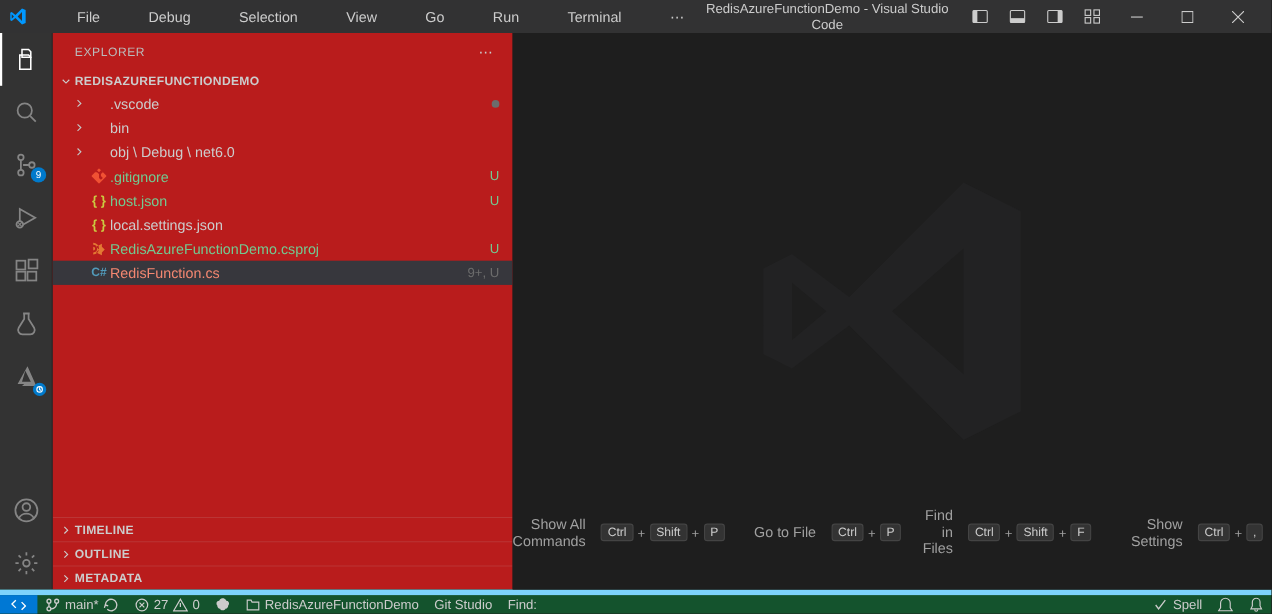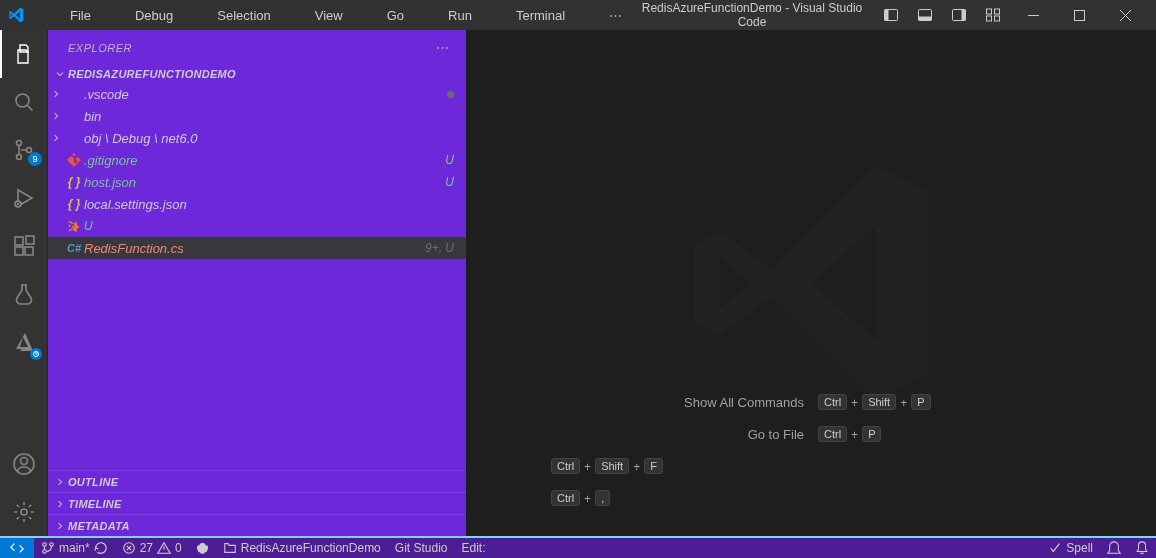--- a/index.html
+++ b/index.html
@@ -67,41 +67,41 @@
   font-size: 9px; display: flex; align-items: center; justify-content: center;
   padding: 0 3px;
 }
 .sync-badge {
   position: absolute; bottom: 6px; right: 6px;
   width: 12px; height: 12px; border-radius: 50%;
   background: #007acc; display: flex; align-items: center; justify-content: center;
 }
 
 .sidebar {
-  width: 418px; background: #6d28d9;
-  display: flex; flex-direction: column; font-style: italic;
+  width: 418px; background: #b91c1c;
+  display: flex; flex-direction: column;
 }
 .side-header {
   height: 35px; display: flex; align-items: center; justify-content: space-between;
   padding: 0 18px 0 20px;
 }
 .side-header .title { font-size: 11px; letter-spacing: 0.5px; color: #bbbbbb; }
 .side-header .dots { color: #cccccc; cursor: pointer; }
 
 .tree { flex: 1; overflow: hidden; padding-top: 0; display: flex; flex-direction: column; }
 .tree-root {
   font-size: 11px; font-weight: 700; color: #cccccc;
   padding: 3px 10px 3px 4px; display: flex; align-items: center;
   letter-spacing: 0.3px;
 }
 .tree-root .tw { width: 16px; display: flex; align-items: center; justify-content: center; }
 .tree-list { flex: 1; }
 .row {
   height: 22px; display: flex; align-items: center;
-  padding-left: 0; padding-right: 12px;
+  padding-left: 16px; padding-right: 12px;
   font-size: 13px; color: #cccccc; cursor: pointer;
 }
 .row.selected { background: #37373d; }
 .row .tw { width: 16px; display: flex; align-items: center; justify-content: center; color: #c5c5c5; }
 .row .ic { width: 20px; display: flex; align-items: center; justify-content: center; }
 .row .label { flex: 1; white-space: nowrap; overflow: hidden; text-overflow: ellipsis; }
 .row .deco { color: #6c6c6c; font-size: 12px; display: flex; align-items: center; gap: 4px; }
 .row .deco .dot { width: 7px; height: 7px; border-radius: 50%; background: #6c6c6c; }
 .row.untracked .label, .row.untracked .deco .u { color: #73C991; }
 .row.error .label { color: #f48771; }
@@ -116,35 +116,35 @@
 .editor {
   flex: 1; background: #1e1e1e; position: relative;
   display: flex; align-items: center; justify-content: center;
 }
 .watermark {
   position: absolute; inset: 0; display: flex; align-items: center; justify-content: center;
 }
 .watermark svg { opacity: 1; }
 .welcome {
   position: absolute; bottom: 30px; left: 0; right: 0;
-  display: flex; flex-direction: column; align-items: center; gap: 16px;
+  display: flex; flex-direction: row; align-items: center; gap: 16px;
 }
 .wrow { display: flex; align-items: center; gap: 14px; width: 520px; }
 .wrow .wlabel { flex: 1; text-align: right; color: #a0a0a0; font-size: 13px; }
 .wrow .keys { flex: 1; display: flex; gap: 4px; align-items: flex-end; }
 .key {
   background: #333333; border: 1px solid #444444; border-radius: 3px;
   padding: 1px 5px; font-size: 11px; color: #cccccc;
 }
 .plus { color: #a0a0a0; font-size: 12px; }
 
 .statusbar {
-  height: 22px; background: #4c1d95;
+  height: 22px; background: #14532d;
   display: flex; align-items: center; font-size: 12px; color: #cccccc;
-  border-top: 2px solid #7dd3fc;
+  border-top: 5px solid #7dd3fc;
   justify-content: space-between;
 }
 .sb-left, .sb-right { display: flex; align-items: center; height: 100%; }
 .sb-left { flex: 1; }
 .sbitem {
   padding: 0 7px; height: 100%; display: flex; align-items: center; gap: 4px; cursor: pointer;
 }
 .remote {
   background: #0078d4; color: #fff; width: 34px; justify-content: center;
 }
@@ -364,20 +364,21 @@
             </span>
             <span class="label">local.settings.json</span>
           </div>
           <div class="row untracked">
             <span class="tw"></span>
             <span class="ic">
               <svg width="14" height="14" viewBox="0 0 16 16">
                 <path fill="#E37933" d="M2 2a6 6 0 016 6 6 6 0 01-6 6v-2a4 4 0 004-4 4 4 0 00-4-4zM2 6a2 2 0 012 2 2 2 0 01-2 2zM5 12l6 3v-3l3-3-3-3v-3l-6 3 3 3z"></path>
               </svg>
             </span>
+            <span class="label">RedisAzureFunctionDemo.csproj</span>
             <span class="deco">
               <span class="u">U</span>
             </span>
           </div>
           <div class="row selected error">
             <span class="tw"></span>
             <span class="ic">
               <span style="color:#519ABA;font-weight:700;font-size:11px">C#</span>
             </span>
             <span class="label">RedisFunction.cs</span>
@@ -385,29 +386,29 @@
               <span class="u">9+, U</span>
             </span>
           </div>
         </div>
       <div class="collapsed-sect">
         <span class="tw">
             <svg width="12" height="12" viewBox="0 0 16 16">
               <path d="M6 4l4 4-4 4" fill="none" stroke="#cccccc" stroke-width="1.4"></path>
             </svg>
           </span>
-        <span>OUTLINE</span>
+        <span>TIMELINE</span>
       </div>
       <div class="collapsed-sect">
         <span class="tw">
             <svg width="12" height="12" viewBox="0 0 16 16">
               <path d="M6 4l4 4-4 4" fill="none" stroke="#cccccc" stroke-width="1.4"></path>
             </svg>
           </span>
-        <span>TIMELINE</span>
+        <span>OUTLINE</span>
       </div>
       <div class="collapsed-sect">
         <span class="tw">
             <svg width="12" height="12" viewBox="0 0 16 16">
               <path d="M6 4l4 4-4 4" fill="none" stroke="#cccccc" stroke-width="1.4"></path>
             </svg>
           </span>
         <span>METADATA</span>
       </div>
     </div>
@@ -432,29 +433,31 @@
         </div>
         <div class="wrow">
           <div class="wlabel">Go to File</div>
           <div class="keys">
             <span class="key">Ctrl</span>
             <span class="plus">+</span>
             <span class="key">P</span>
           </div>
         </div>
         <div class="wrow">
+          <div class="wlabel">Find in Files</div>
           <div class="keys">
             <span class="key">Ctrl</span>
             <span class="plus">+</span>
             <span class="key">Shift</span>
             <span class="plus">+</span>
             <span class="key">F</span>
           </div>
         </div>
         <div class="wrow">
+          <div class="wlabel">Show Settings</div>
           <div class="keys">
             <span class="key">Ctrl</span>
             <span class="plus">+</span>
             <span class="key">,</span>
           </div>
         </div>
       </div>
   </div>
 
 </div>
@@ -497,21 +500,21 @@
     <div class="sbitem">
       <svg width="14" height="14" viewBox="0 0 16 16" fill="none" stroke="#cccccc" stroke-width="1.2">
           <path d="M2 3h4l1 2h7v8H2V3z"></path>
         </svg>
       <span>RedisAzureFunctionDemo</span>
     </div>
     <div class="sbitem">
       <span>Git Studio</span>
     </div>
     <div class="sbitem">
-      <span>Edit:</span>
+      <span>Find:</span>
     </div>
   </div>
   <div class="sb-right">
     <div class="sbitem">
       <svg width="14" height="14" viewBox="0 0 16 16" fill="none" stroke="#cccccc" stroke-width="1.4">
           <path d="M3 8l3 4 7-9"></path>
         </svg>
       <span>Spell</span>
     </div>
     <div class="sbitem">

